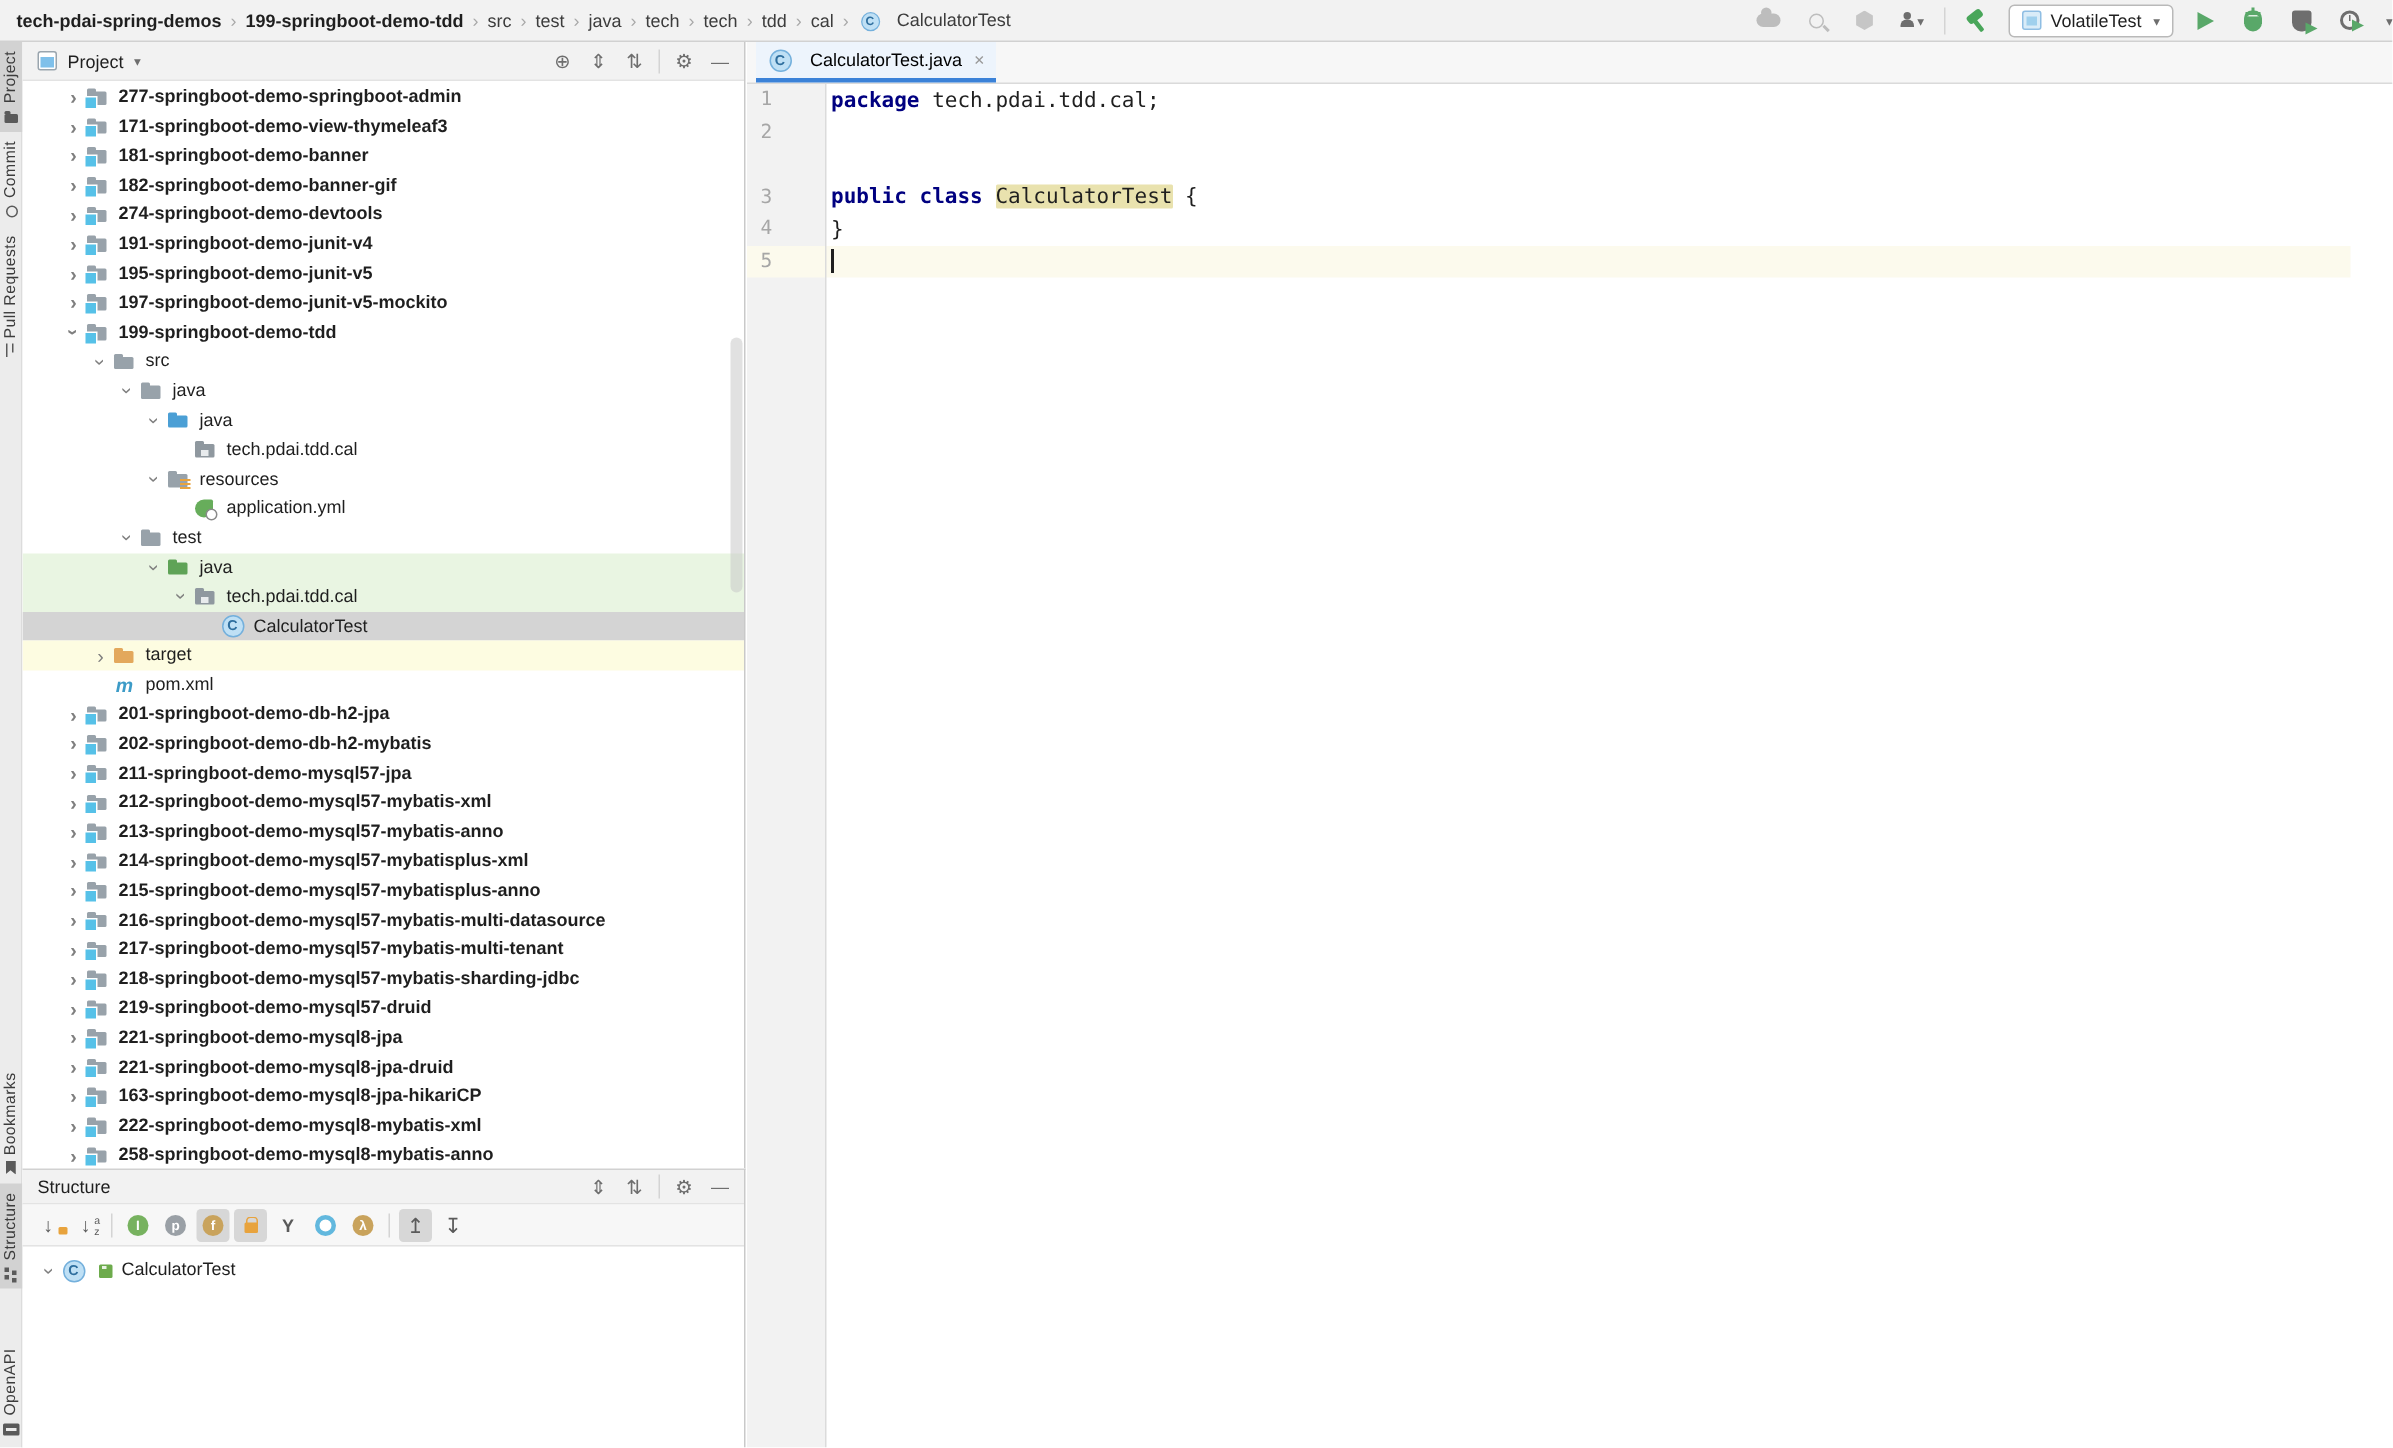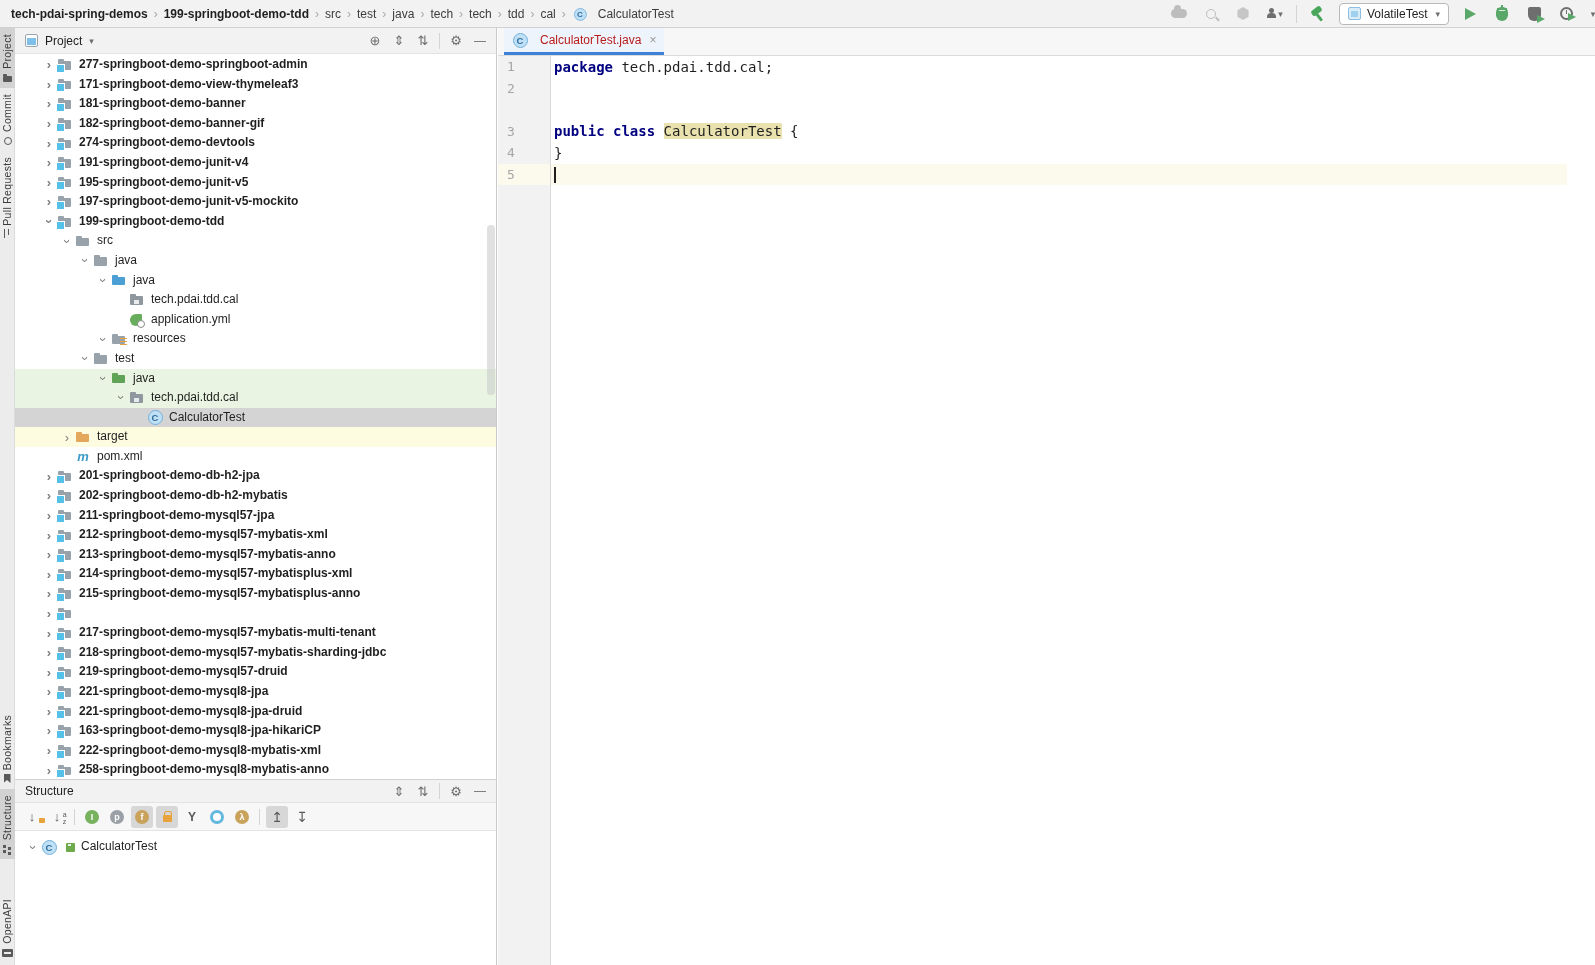--- a/index.html
+++ b/index.html
@@ -4,21 +4,21 @@
 <style>
   * { margin:0; padding:0; box-sizing:border-box; }
   html,body { width:1595px; height:965px; overflow:hidden; background:#fff;
               font-family:"Liberation Sans", sans-serif; }
   .app { position:relative; width:1595px; height:965px; background:#fff; }
 
   
   .main-toolbar { position:absolute; left:0; top:0; width:100%; height:28px;
     background:#F2F2F2; border-bottom:1px solid #D1D1D1; display:flex; align-items:center; }
   .crumbs { display:flex; align-items:center; padding-left:8px; gap:2px; white-space:nowrap; }
-  .crumb { font-size:12px; color:#3c3c3c; padding:2px 3px; display:flex; align-items:center; gap:4px;}
+  .crumb { font-size:12px; color:#3c3c3c; padding:2px 3px; display:flex; align-items:flex-start; gap:4px;}
   .crumb.bold { font-weight:700; color:#1f1f1f; }
   .crumb-sep { color:#A8A8A8; font-size:12px; padding:0 1px; }
   .tb-right { margin-left:auto; display:flex; align-items:center; gap:10px; padding-right:4px; }
   .tb-btn { width:22px; height:22px; display:flex; align-items:center; justify-content:center; border-radius:3px; position:relative;}
   .tb-sep { width:1px; height:18px; background:#D4D4D4; }
 
   
   .i-cloud { width:16px; height:9px; background:#BDBDBD; border-radius:6px; position:relative;}
   .i-cloud::before{content:""; position:absolute; left:3px; top:-4px; width:7px; height:7px; background:#BDBDBD; border-radius:50%;}
   .i-search { width:10px;height:10px;border:1.7px solid #BDBDBD;border-radius:50%;position:relative;}
@@ -125,21 +125,21 @@
   .st-tree{padding-top:6px;}
   .st-row{height:20px;display:flex;align-items:center;font-size:12px;color:#1f1f1f;padding-left:10px;}
   .marker-test{width:9px;height:9px;background:#6DAB4C;border-radius:1px;margin-left:3px;margin-right:6px;position:relative;}
   .marker-test::after{content:"";position:absolute;left:1.5px;top:1.5px;width:3px;height:2px;background:#fff;opacity:.85;}
 
   
   .editor{position:absolute;left:498px;top:28px;right:0;bottom:0;background:#fff;}
   .tabbar{height:28px;background:#F7F7F7;border-bottom:1px solid #DADADA;display:flex;align-items:flex-end;padding-left:6px;}
   .tab{height:27px;display:flex;align-items:center;gap:6px;padding:0 8px 0 8px;background:#EDF4FC;border-bottom:3px solid #3B82D8;}
   .tab .tab-ico{width:16px;height:16px;position:relative;}
-  .tab-label{font-size:12px;color:#b91c1c;}
+  .tab-label{font-size:12px;color:#000000;}
   .tab-close{font-size:12px;color:#999;margin-left:2px;cursor:pointer;}
   .code-area{position:relative;height:calc(100% - 28px);background:linear-gradient(to right,#F2F2F2 0 52px,#FFFFFF 52px);font-family:"DejaVu Sans Mono",monospace;font-size:14px;}
   .gutter-line{position:absolute;left:52px;top:0;bottom:0;width:1px;background:#DBDBDB;z-index:5;}
   .code-line{height:21.5px;display:flex;align-items:center;position:relative;}
   .code-line.caretline{background:#FCFAED;margin-right:28px;}
   .lnum{width:52px;flex:none;text-align:left;padding-left:9px;color:#A6A6A6;font-size:13px;}
   .ltext{padding-left:4px;white-space:pre;color:#1f1f1f;}
   .tok-kw{color:#000080;font-weight:700;}
   .tok-hl{background:#E9E2AE;border-radius:1px;}
   .caret-bar{display:inline-block;width:2px;height:16px;background:#1f1f1f;vertical-align:middle;}
@@ -371,32 +371,32 @@
         </div>
         <div class="trow">
           <span style="width: 98px; flex: 0 0 auto;"></span>
           <span class="chevbox"></span>
           <span class="ticon fold ic-package">
             <span class="badge b-pkg"></span>
           </span>
           <span class="tlabel">tech.pdai.tdd.cal</span>
         </div>
         <div class="trow">
+          <span style="width: 80px; flex: 0 0 auto;"></span>
+          <span class="chevbox down">›</span>
+          <span class="ticon fold ic-folder-res">
+            <span class="badge b-res"></span>
+          </span>
+          <span class="tlabel">resources</span>
+        </div>
+        <div class="trow">
           <span style="width: 98px; flex: 0 0 auto;"></span>
           <span class="chevbox"></span>
           <span class="ticon ic-yml"></span>
           <span class="tlabel">application.yml</span>
-        </div>
-        <div class="trow">
-          <span style="width: 80px; flex: 0 0 auto;"></span>
-          <span class="chevbox down">›</span>
-          <span class="ticon fold ic-folder-res">
-            <span class="badge b-res"></span>
-          </span>
-          <span class="tlabel">resources</span>
         </div>
         <div class="trow">
           <span style="width: 62px; flex: 0 0 auto;"></span>
           <span class="chevbox down">›</span>
           <span class="ticon fold ic-folder"></span>
           <span class="tlabel">test</span>
         </div>
         <div class="trow bg-green">
           <span style="width: 80px; flex: 0 0 auto;"></span>
           <span class="chevbox down">›</span>
@@ -488,20 +488,21 @@
             <span class="badge b-module"></span>
           </span>
           <span class="tlabel">215-springboot-demo-mysql57-mybatisplus-anno</span>
         </div>
         <div class="trow bold">
           <span style="width: 26px; flex: 0 0 auto;"></span>
           <span class="chevbox">›</span>
           <span class="ticon fold ic-module">
             <span class="badge b-module"></span>
           </span>
+          <span class="tlabel">216-springboot-demo-mysql57-mybatis-multi-datasource</span>
         </div>
         <div class="trow bold">
           <span style="width: 26px; flex: 0 0 auto;"></span>
           <span class="chevbox">›</span>
           <span class="ticon fold ic-module">
             <span class="badge b-module"></span>
           </span>
           <span class="tlabel">217-springboot-demo-mysql57-mybatis-multi-tenant</span>
         </div>
         <div class="trow bold">

